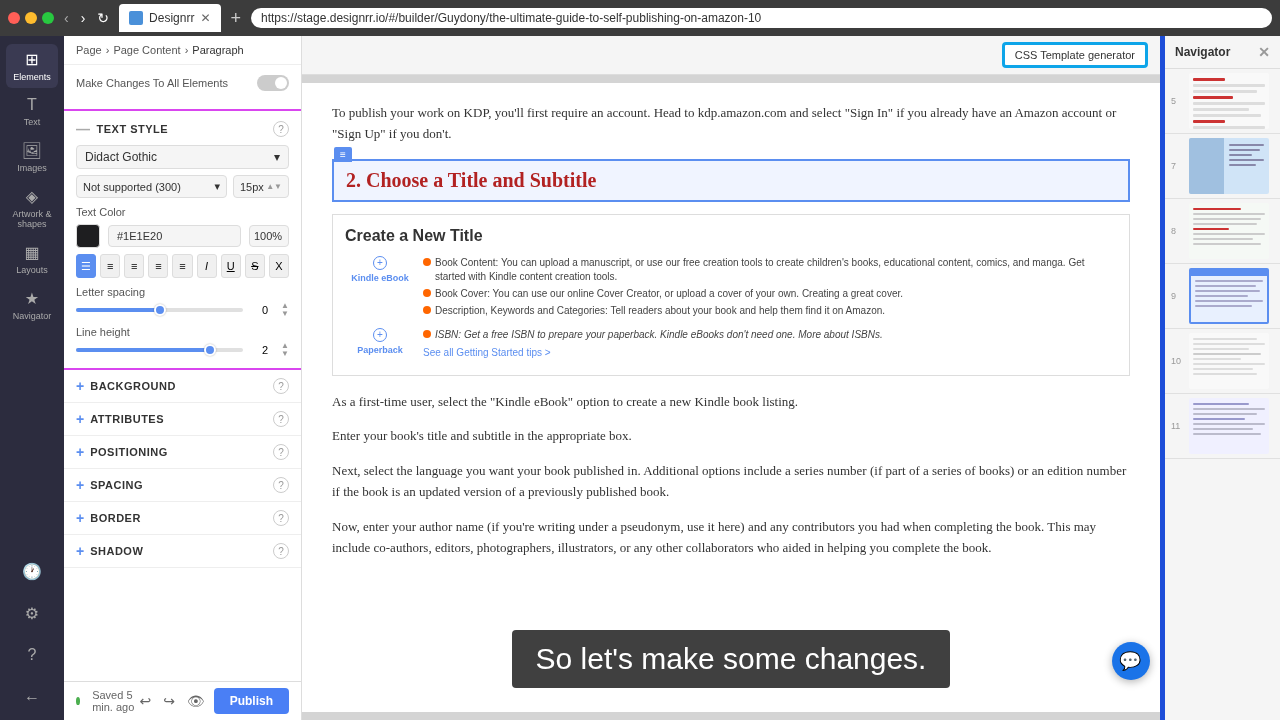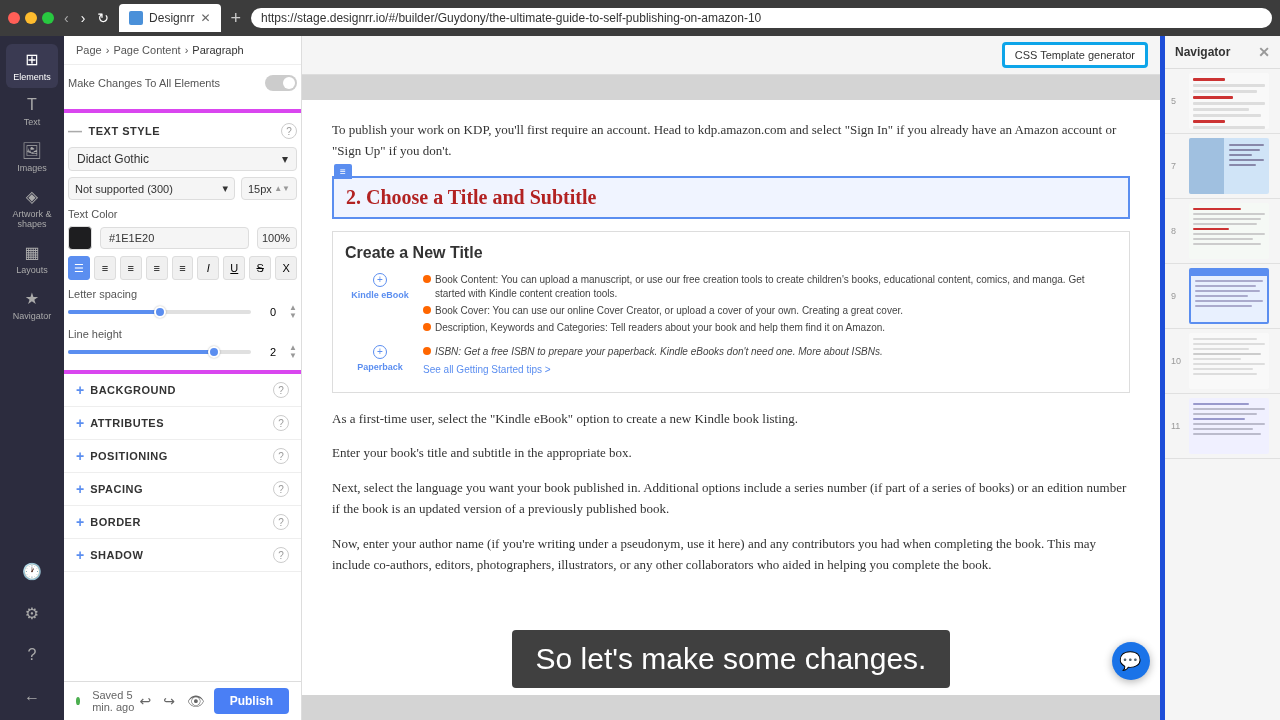--- a/index.html
+++ b/index.html
@@ -32,21 +32,21 @@
     .icon-spacer { flex: 1; }
     .icon-bottom { margin-top: auto; margin-bottom: 8px; }
 
     
     .props-panel { width: 238px; background: #fff; border-right: 1px solid #ddd; display: flex; flex-direction: column; overflow-y: auto; }
     .breadcrumb { padding: 8px 12px; font-size: 11px; color: #666; border-bottom: 1px solid #eee; display: flex; align-items: center; gap: 4px; }
     .breadcrumb span { color: #555; }
     .breadcrumb .active { color: #333; font-weight: 500; }
     .breadcrumb-sep { color: #999; }
 
-    .panel-section { padding: 10px 4px; border-bottom: 4px solid #d946ef; }
+    .panel-section { padding: 10px 12px; border-bottom: 2px solid #d946ef; }
     .panel-row { display: flex; align-items: center; justify-content: space-between; margin-bottom: 8px; }
     .panel-label { font-size: 11px; color: #555; font-weight: 500; }
     .panel-title { font-size: 11px; font-weight: 700; color: #333; text-transform: uppercase; letter-spacing: 0.5px; display: flex; align-items: center; gap: 6px; }
     .toggle-switch { width: 32px; height: 16px; background: #ccc; border-radius: 8px; position: relative; cursor: pointer; }
     .toggle-knob { width: 12px; height: 12px; background: #fff; border-radius: 50%; position: absolute; top: 2px; right: 2px; }
     .question-icon { width: 16px; height: 16px; border-radius: 50%; border: 1px solid #ccc; display: flex; align-items: center; justify-content: center; font-size: 10px; color: #999; cursor: pointer; }
 
     .font-selector { display: flex; align-items: center; background: #f5f5f5; border: 1px solid #ddd; border-radius: 4px; padding: 4px 8px; cursor: pointer; width: 100%; justify-content: space-between; font-size: 12px; color: #333; }
     .font-row { display: flex; gap: 6px; margin-top: 6px; }
     .font-size-select { flex: 1; background: #f5f5f5; border: 1px solid #ddd; border-radius: 4px; padding: 4px 6px; font-size: 11px; color: #333; display: flex; align-items: center; justify-content: space-between; cursor: pointer; }
@@ -357,21 +357,21 @@
         <button class="publish-btn">Publish</button>
       </div>
     </div>
   </div>
 
   <div class="canvas-area">
     <div class="canvas-toolbar">
       <button class="css-template-btn">CSS Template generator</button>
     </div>
 
-    <div style="flex:1; background:#d4d4d4; display:flex; justify-content:center; padding: 25px 0; position:relative; overflow-y:auto;">
+    <div style="flex:1; background:#d4d4d4; display:flex; justify-content:center; padding: 8px 0; position:relative; overflow-y:auto;">
       <div class="canvas-content">
 
         <p class="content-text">To publish your work on  KDP, you'll first require an account.  Head to kdp.amazon.com and select "Sign In" if you already have an Amazon account or "Sign Up" if you don't.</p>
 
         <div class="heading-block">
           <div class="heading-icon">≡</div>
           <div class="heading-text">2. Choose a Title and Subtitle</div>
         </div>
 
         <div class="create-title-box">

